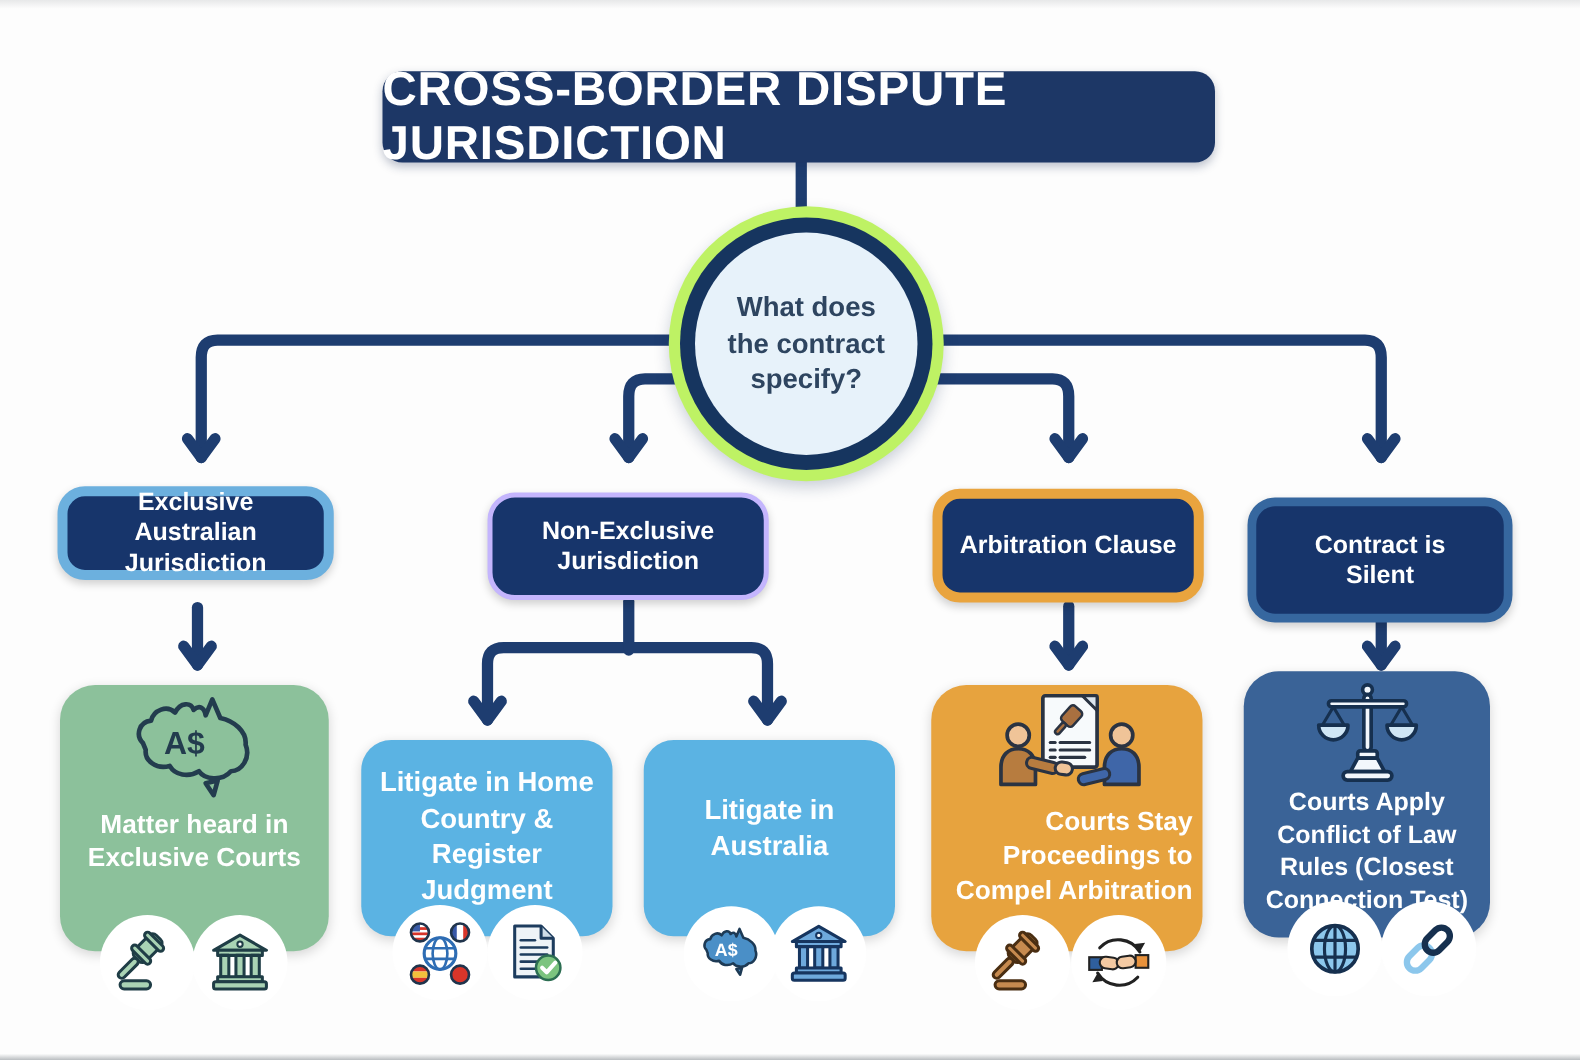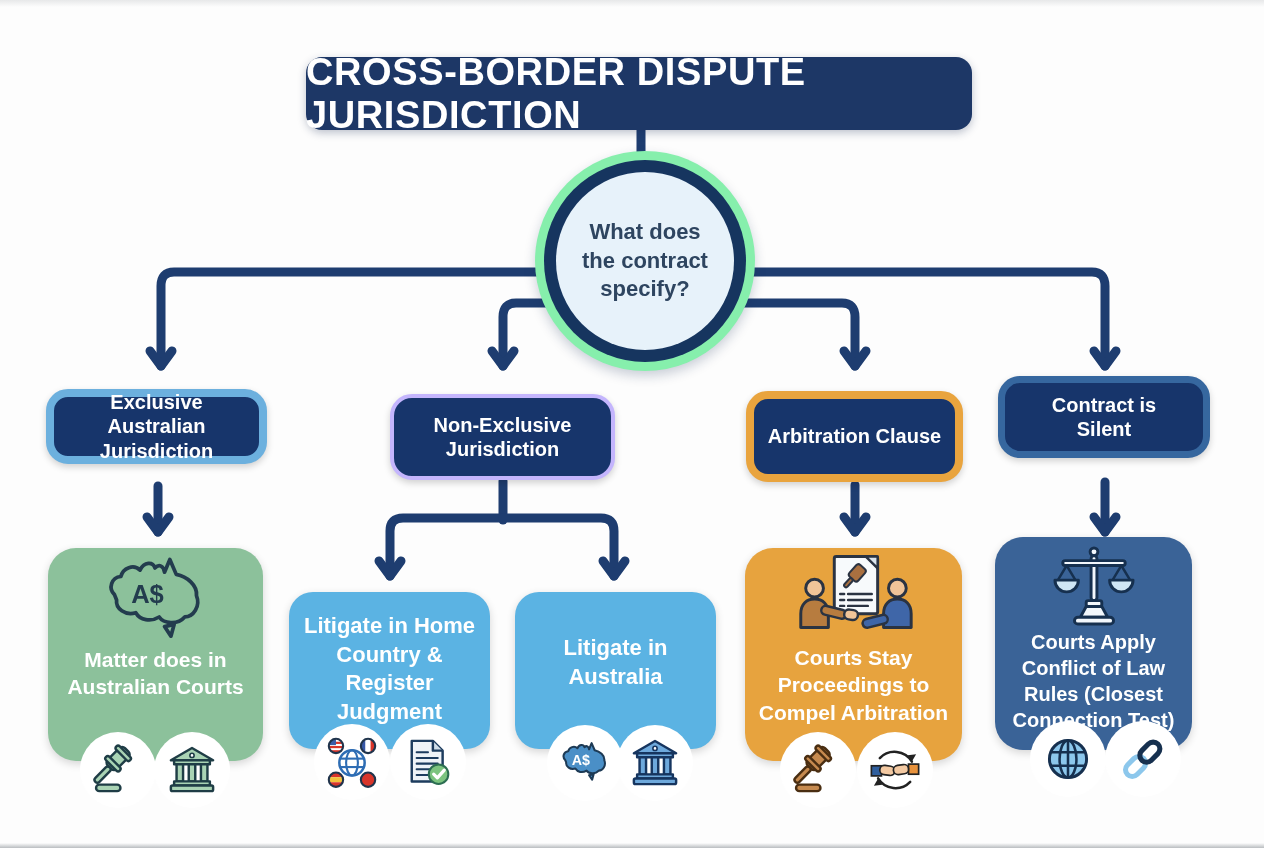--- a/index.html
+++ b/index.html
@@ -17,53 +17,53 @@
 
   .title-banner {
     position:absolute; left:306px; top:57px; width:666px; height:73px;
     background:#1d3766; border-radius:16px; z-index:2;
     display:flex; align-items:center; justify-content:center;
     color:#ffffff; font-size:38px; font-weight:800; letter-spacing:0.6px;
     box-shadow:0 3px 8px rgba(20,40,80,.28);
   }
 
   .decision-circle {
-    position:absolute; left:535px; top:151px; width:220px; height:220px;
-    border-radius:50%; background:#86efac; z-index:2;
+    position:absolute; left:535px; top:165px; width:220px; height:220px;
+    border-radius:50%; background:#bef264; z-index:2;
     box-shadow:0 5px 12px rgba(20,40,80,.22);
   }
   .decision-circle .ring  { position:absolute; inset:9px;  border-radius:50%; background:#16355f; }
   .decision-circle .inner {
     position:absolute; inset:21px; border-radius:50%; background:#e7f2fa;
     display:flex; align-items:center; justify-content:center; text-align:center;
     color:#2e4560; font-weight:800; font-size:22px; line-height:1.3;
     padding:0 16px; box-sizing:border-box;
   }
 
   .branch-box {
     position:absolute; box-sizing:border-box; z-index:2;
     background:#17356b; border-radius:22px;
     display:flex; align-items:center; justify-content:center; text-align:center;
     color:#ffffff; font-weight:800; font-size:20px; line-height:1.22;
     padding:4px 12px; box-shadow:0 3px 7px rgba(0,0,0,.18);
   }
   #branch-exclusive    { left:46px;  top:389px; width:221px; height:75px; border:8px solid #6cb0de; }
   #branch-nonexclusive { left:390px; top:394px; width:225px; height:86px; border:4px solid #c4b5fd; }
   #branch-arbitration  { left:746px; top:391px; width:217px; height:91px; border:8px solid #e9a43e; }
-  #branch-silent       { left:998px; top:376px; width:212px; height:82px; border:7px solid #36679f; padding:4px 24px; }
+  #branch-silent       { left:998px; top:398px; width:212px; height:100px; border:7px solid #36679f; padding:4px 24px; }
 
   .outcome-card {
     position:absolute; z-index:2; border-radius:28px;
     color:#ffffff; font-weight:800; text-align:center;
     box-shadow:0 3px 9px rgba(0,0,0,.16);
   }
   #card-australian-courts { left:48px;  top:548px; width:215px; height:213px; background:#8cc19b; }
   #card-home-country      { left:289px; top:592px; width:201px; height:157px; background:#5bb3e3; border-radius:24px; }
   #card-litigate-australia{ left:515px; top:592px; width:201px; height:157px; background:#5bb3e3; border-radius:24px; }
-  #card-stay-proceedings  { left:745px; top:548px; width:217px; height:213px; background:#e7a33e; }
+  #card-stay-proceedings  { left:745px; top:548px; width:217px; height:213px; background:#e7a33e;text-align:right; }
   #card-conflict-law      { left:995px; top:537px; width:197px; height:213px; background:#3a6397; }
 
   .card-label { position:absolute; left:0; right:0; font-size:21px; line-height:1.3; padding:0 10px; }
   #card-australian-courts .card-label { top:98px; }
   #card-home-country .card-label      { top:20px; font-size:22px; padding:0 8px; }
   #card-litigate-australia .card-label{ top:42px; font-size:22px; }
   #card-stay-proceedings .card-label  { top:96px; padding:0 8px; }
   #card-conflict-law .card-label      { top:92px; font-size:20px; padding:0 8px; }
 
   .card-top-icon { position:absolute; left:0; right:0; top:4px; display:flex; justify-content:center; }
@@ -116,21 +116,21 @@
   <div class="outcome-card" id="card-australian-courts">
     <div class="card-top-icon">
       <svg width="128" height="98" viewBox="0 0 110 92">
         <g fill="none" stroke="#233c4e" stroke-width="3.5" stroke-linejoin="round" stroke-linecap="round">
           <path d="M16 40 C10 34 13 24 22 23 C24 15 34 11 40 17 C44 9 52 9 54 15 C58 11 62 13 63 19 L68 7 L74 21 C84 23 94 31 93 41 C97 51 90 61 82 61 C75 69 62 67 58 61 C50 66 40 64 36 57 C26 60 17 53 18 45 Z"></path>
           <path d="M63 70 L72 68 L69 79 Z"></path>
         </g>
         <text x="47" y="48" text-anchor="middle" font-size="24" font-weight="bold" font-family="Liberation Sans, sans-serif" fill="#233c4e">A$</text>
       </svg>
     </div>
-    <div class="card-label">Matter does in Australian Courts</div>
+    <div class="card-label">Matter heard in Exclusive Courts</div>
     <div class="icon-bubble" style="left:32px; top:184px;">
       <svg width="52" height="52" viewBox="0 0 64 64">
         <g fill="#a9d3b4" stroke="#1f3d46" stroke-width="3" stroke-linejoin="round">
           <g transform="rotate(45 30 20)">
             <rect x="22" y="2" width="16" height="30" rx="5"></rect>
             <rect x="18" y="5" width="24" height="6" rx="3"></rect>
             <rect x="18" y="23" width="24" height="6" rx="3"></rect>
             <rect x="27" y="32" width="7" height="25" rx="3.5"></rect>
           </g>
           <rect x="5" y="50" width="30" height="8" rx="4"></rect>

